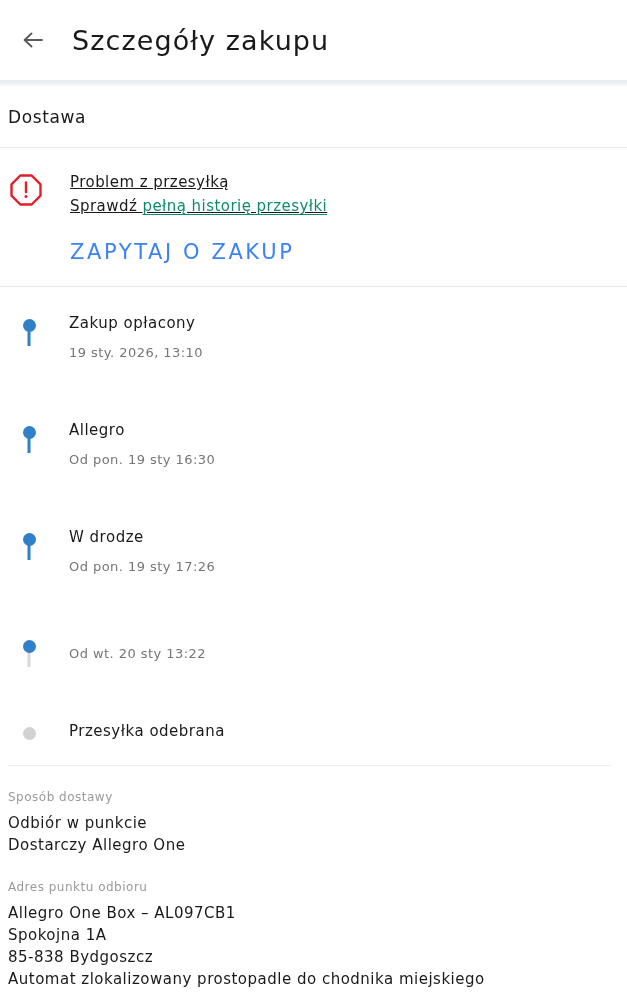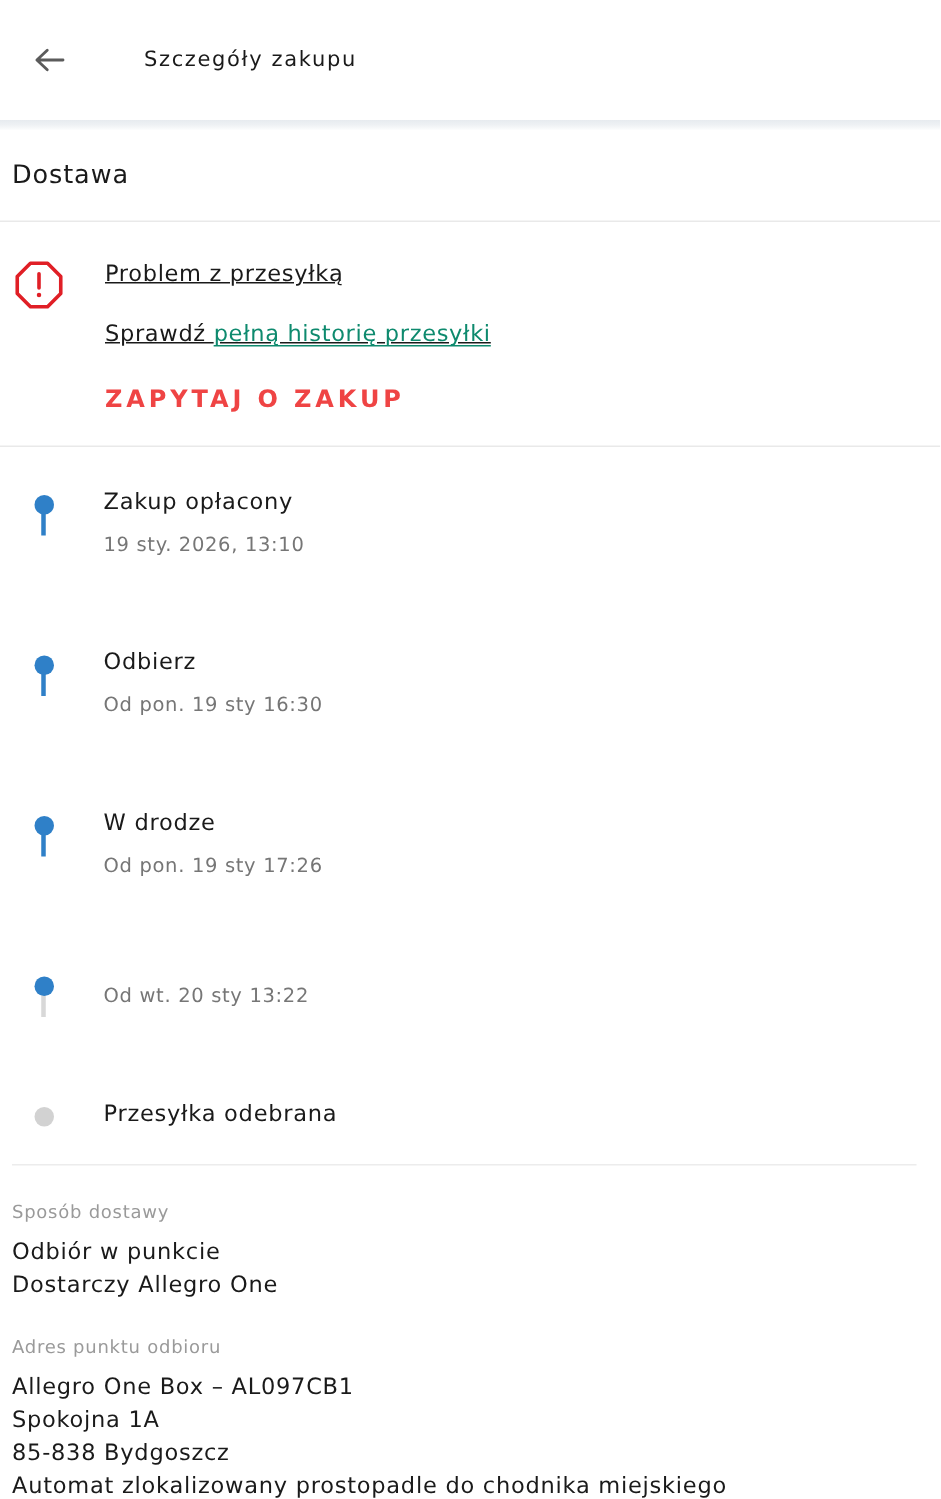--- a/index.html
+++ b/index.html
@@ -33,24 +33,24 @@
     width: 46px;
     height: 46px;
     display: flex;
     align-items: center;
     justify-content: center;
     cursor: pointer;
     flex: 0 0 auto;
   }
   .back-btn svg { display: block; }
   .appbar-title {
-    font-size: 14px;
+    font-size: 27px;
     color: #1a1a1a;
     letter-spacing: 1.1px;
-    margin-left: 40px;
+    margin-left: 16px;
     white-space: nowrap;
   }
   .appbar-shadow {
     height: 7px;
     width: 100%;
     background: linear-gradient(to bottom, #e7ebef 0%, #eef1f4 45%, #f7f9fa 80%, #ffffff 100%);
   }
 
   
   .rule-full {
@@ -97,36 +97,35 @@
     margin-left: 26px;
     padding-top: 2px;
   }
   .alert-line {
     font-size: 15px;
     color: #1a1a1a;
     letter-spacing: 0.45px;
     line-height: 24px;
     text-decoration: underline;
   }
-  .alert-line.second { margin-top: 16px; text-align: right; }
+  .alert-line.second { margin-top: 0; text-align: right; }
   .alert-link {
     color: #0e8a6e;
     text-decoration: underline;
     text-underline-offset: 3px;
     cursor: pointer;
     letter-spacing: 0.45px;
   }
   .cta {
     margin-top: 22px;
-    font-size: 16px;
-    color: #ef4444;
+    font-size: 21px;
+    color: #3b82f6;
     letter-spacing: 2.6px;
     cursor: pointer;
     display: inline-block;
-    font-weight: bold;
   }
 
   
   .timeline {
     position: relative;
     padding: 26px 8px 24px 8px;
   }
   .tl-item {
     position: relative;
     display: flex;
@@ -252,21 +251,21 @@
         <div class="tl-sub">19 sty. 2026, 13:10</div>
       </div>
     </div>
 
     <div class="tl-item">
       <div class="tl-rail">
         <div class="tl-line"></div>
         <div class="tl-dot"></div>
       </div>
       <div class="tl-content">
-        <div class="tl-title">Odbierz</div>
+        <div class="tl-title">Allegro</div>
         <div class="tl-sub">Od pon. 19 sty 16:30</div>
       </div>
     </div>
 
     <div class="tl-item">
       <div class="tl-rail">
         <div class="tl-line"></div>
         <div class="tl-dot"></div>
       </div>
       <div class="tl-content">

